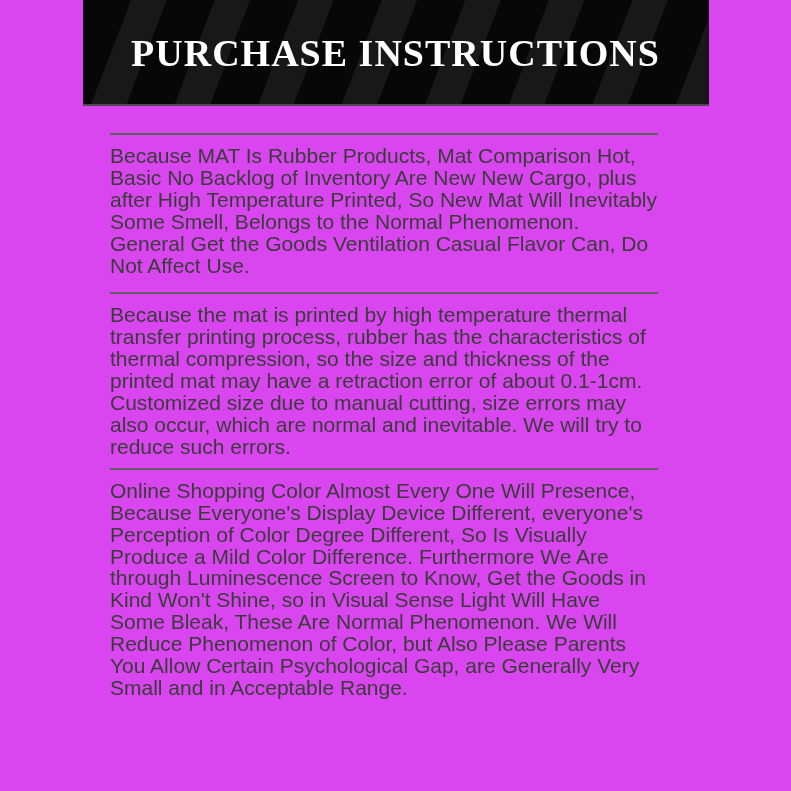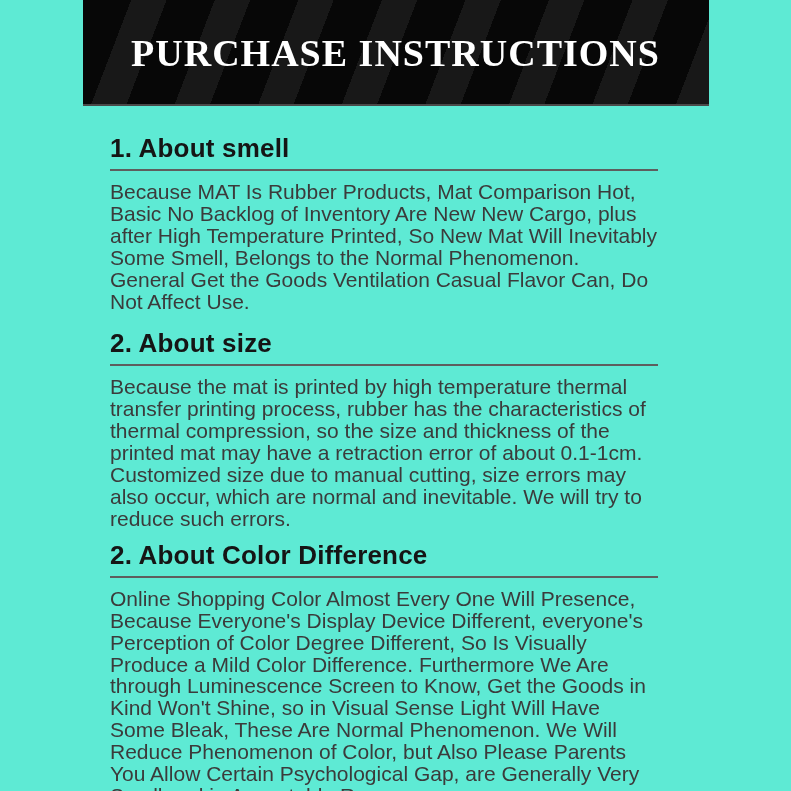--- a/index.html
+++ b/index.html
@@ -4,21 +4,21 @@
 <style>
   html, body {
     margin: 0;
     padding: 0;
     background: #ffffff;
   }
   .page {
     position: relative;
     width: 791px;
     height: 791px;
-    background: #5eead4;
+    background: #d946ef;
     overflow: hidden;
     font-family: "Liberation Sans", sans-serif;
   }
   
   .banner {
     width: 626px;
     height: 104px;
     margin: 0 auto;
     background-color: #0a0a0a;
     background-image: repeating-linear-gradient(
@@ -76,32 +76,29 @@
 
 <div class="page">
 
   <header class="banner">
     <h1 class="banner-title">PURCHASE INSTRUCTIONS</h1>
   </header>
 
   <main class="content">
 
     <section class="section">
-      <h2 class="section-heading">1. About smell</h2>
       <hr class="section-divider">
       <p class="section-body">Because MAT Is Rubber Products, Mat Comparison Hot, Basic No Backlog of Inventory Are New New Cargo, plus after High Temperature Printed, So New Mat Will Inevitably Some Smell, Belongs to the Normal Phenomenon. General Get the Goods Ventilation Casual Flavor Can, Do Not Affect Use.</p>
     </section>
 
     <section class="section gap-large">
-      <h2 class="section-heading">2. About size</h2>
       <hr class="section-divider">
       <p class="section-body">Because the mat is printed by high temperature thermal transfer printing process, rubber has the characteristics of thermal compression, so the size and thickness of the printed mat may have a retraction error of about 0.1-1cm. Customized size due to manual cutting, size errors may also occur, which are normal and inevitable. We will try to reduce such errors.</p>
     </section>
 
     <section class="section gap-small">
-      <h2 class="section-heading">2. About Color Difference</h2>
       <hr class="section-divider">
       <p class="section-body">Online Shopping Color Almost Every One Will Presence, Because Everyone's Display Device Different, everyone's Perception of Color Degree Different, So Is Visually Produce a Mild Color Difference. Furthermore We Are through Luminescence Screen to Know, Get the Goods in Kind Won't Shine, so in Visual Sense Light Will Have Some Bleak, These Are Normal Phenomenon. We Will Reduce Phenomenon of Color, but Also Please Parents You Allow Certain Psychological Gap, are Generally Very Small and in Acceptable Range.</p>
     </section>
 
   </main>
 
 </div>
 
 </body></html>

